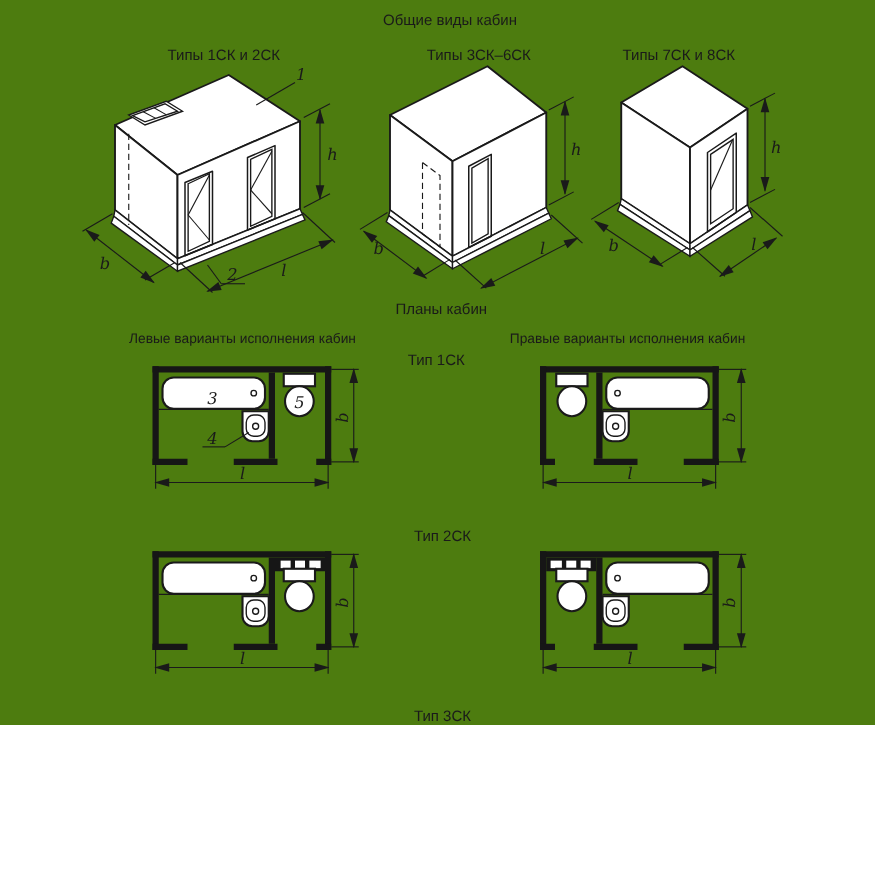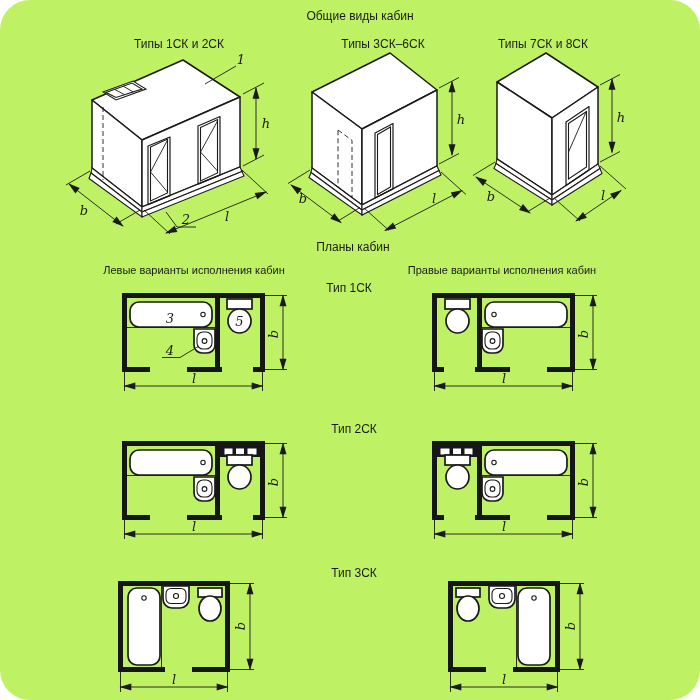--- a/index.html
+++ b/index.html
@@ -1,16 +1,16 @@
 <!DOCTYPE html>
 <html><head>
 <meta charset="utf-8">
 <style>
   html,body{margin:0;padding:0;background:#fff;}
-  .stage{position:relative;width:700px;height:700px;background:#bef264;overflow:hidden;border-radius:30px;}
+  .stage{position:relative;width:700px;height:580px;background:#4d7c0f;overflow:hidden;}
   svg{position:absolute;left:0;top:0;}
   text{fill:#1a1a1a;}
   .cap{font-family:"Liberation Sans",sans-serif;font-size:12px;text-anchor:middle;}
   .cap-sm{font-family:"Liberation Sans",sans-serif;font-size:11px;text-anchor:middle;}
   .lbl{font-family:"DejaVu Serif",serif;font-style:italic;font-size:13px;text-anchor:middle;}
   .face{fill:#fff;stroke:#1a1a1a;stroke-width:1.5;stroke-linejoin:round;}
   .ln{fill:none;stroke:#1a1a1a;stroke-width:1.2;stroke-linejoin:round;}
   .fx{fill:#fff;stroke:#1a1a1a;stroke-width:1.7;}
   .fx2{fill:#fff;stroke:#1a1a1a;stroke-width:1.1;}
   .wl{fill:#161616;stroke:none;}

